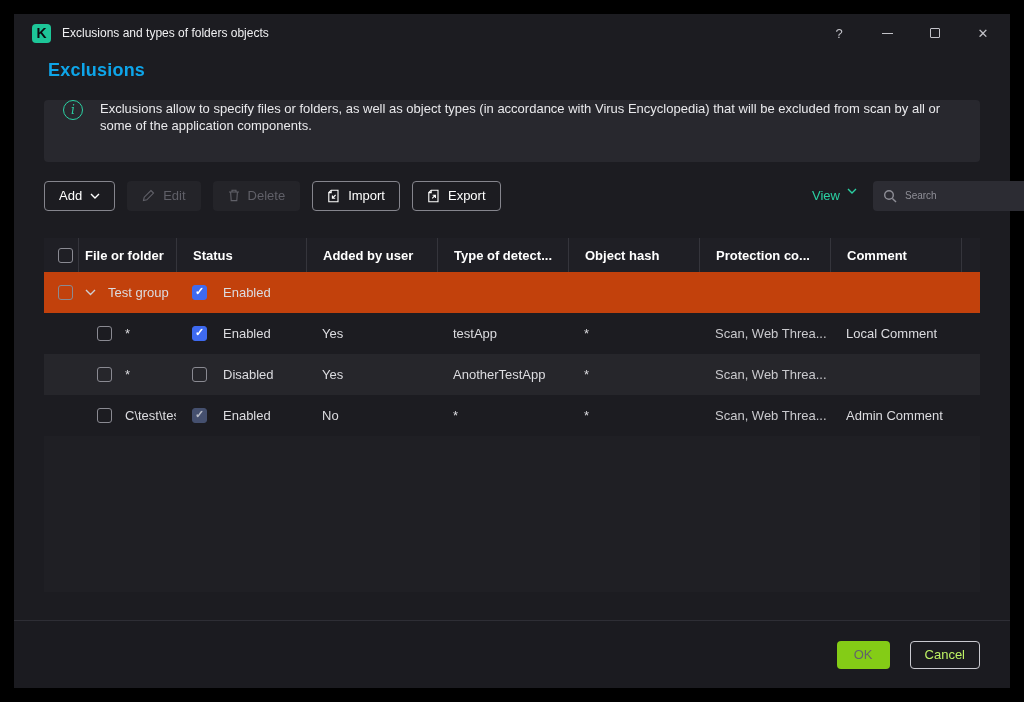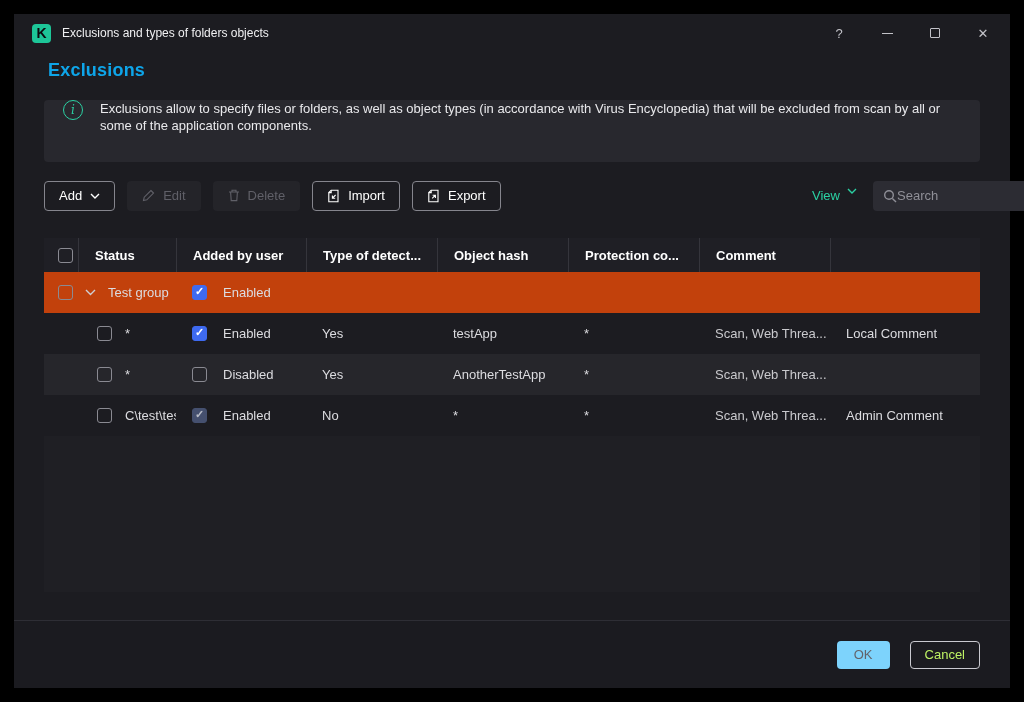--- a/index.html
+++ b/index.html
@@ -26,21 +26,21 @@
 
   
   .toolbar { position:absolute; left:30px; top:166px; width:989px; height:31px; display:flex; align-items:center; }
   .btn { height:30px; display:inline-flex; align-items:center; gap:8px; padding:0 14px; border-radius:4px; font-size:13px; background:transparent; border:1px solid transparent; color:#ffffff; cursor:pointer; }
   .btn-outline { border-color:#85858d; }
   .btn-disabled { background:#242429; color:#606068; cursor:default; }
   .btn svg { display:block; }
   .mr12 { margin-right:12px; }
   .view-link { margin-left:auto; display:inline-flex; align-items:flex-start; gap:7px; color:#2bd1a3; font-size:13px; cursor:pointer; margin-right:16px; }
   .search-box { width:160px; height:30px; background:#2c2c33; border-radius:4px; display:flex; align-items:center; padding:0 10px; }
-  .search-box input { flex:1; background:transparent; border:none; outline:none; color:#e8e8ea; font-size:13px; font-family:"Liberation Sans", sans-serif; width:100%; }
+  .search-box input { flex:1; margin-left:8px; background:transparent; border:none; outline:none; color:#e8e8ea; font-size:10px; font-family:"Liberation Sans", sans-serif; width:100%; }
   .search-box input::placeholder { color:#8f8f97; }
 
   
   .table { position:absolute; left:30px; top:224px; width:936px; height:354px; background:#1f1f24; font-size:13px; }
   .trow { display:grid; grid-template-columns:34px 98px 130px 131px 131px 131px 131px 131px 1fr; align-items:center; }
   .thead { height:34px; background:#1f1f25; font-weight:bold; color:#ffffff; }
   .th { height:100%; display:flex; align-items:center; padding-left:16px; border-left:1px solid #35353c; white-space:nowrap; overflow:hidden; }
   .th-select { border-left:none; padding-left:14px; }
   .th-file { padding-left:6px; }
   .row { height:41px; color:#dcdce0; }
@@ -55,21 +55,21 @@
 
   
   .checkbox { flex:0 0 auto; width:15px; height:15px; border:1.5px solid #8a8a92; border-radius:3px; background:transparent; position:relative; cursor:pointer; }
   .checkbox.checked { background:#3e6af0; border-color:#3e6af0; }
   .checkbox.checked::after { content:"✓"; position:absolute; left:2px; top:-1px; font-size:11px; font-weight:bold; color:#ffffff; }
   .checkbox.muted.checked { background:#45506f; border-color:#45506f; }
   .checkbox.muted.checked::after { color:#b9bdc8; }
 
   
   .footer { position:absolute; left:0; bottom:0; width:100%; height:68px; border-top:1px solid #2e2e35; display:flex; align-items:center; justify-content:flex-end; padding-right:30px; gap:20px; background:#1b1b20; }
-  .footer .btn-ok { height:28px; padding:0 17px; border-radius:4px; background:#7dd3fc; color:#63636a; font-size:13px; border:none; }
+  .footer .btn-ok { height:28px; padding:0 17px; border-radius:4px; background:#84cc16; color:#63636a; font-size:13px; border:none; }
   .footer .btn-cancel { height:28px; padding:0 14px; border-radius:4px; background:transparent; color:#bef264; font-size:13px; border:1px solid #c9c9cf; cursor:pointer; }
 </style>
 </head>
 <body>
 
 <div class="window">
 
   <div class="titlebar">
     <div class="logo">K</div>
     <div class="win-title">Exclusions and types of folders objects</div>
@@ -141,20 +141,21 @@
       <input type="text" placeholder="Search" style="">
     </span>
   </div>
 
   <div class="table">
 
     <div class="trow thead">
       <div class="th th-select">
           <span class="checkbox"></span>
         </div>
+      <div class="th th-file">File or folder</div>
       <div class="th">Status</div>
       <div class="th">Added by user</div>
       <div class="th">Type of detect...</div>
       <div class="th">Object hash</div>
       <div class="th">Protection co...</div>
       <div class="th">Comment</div>
       <div class="th"></div>
     </div>
 
     <div class="trow row row-group">

